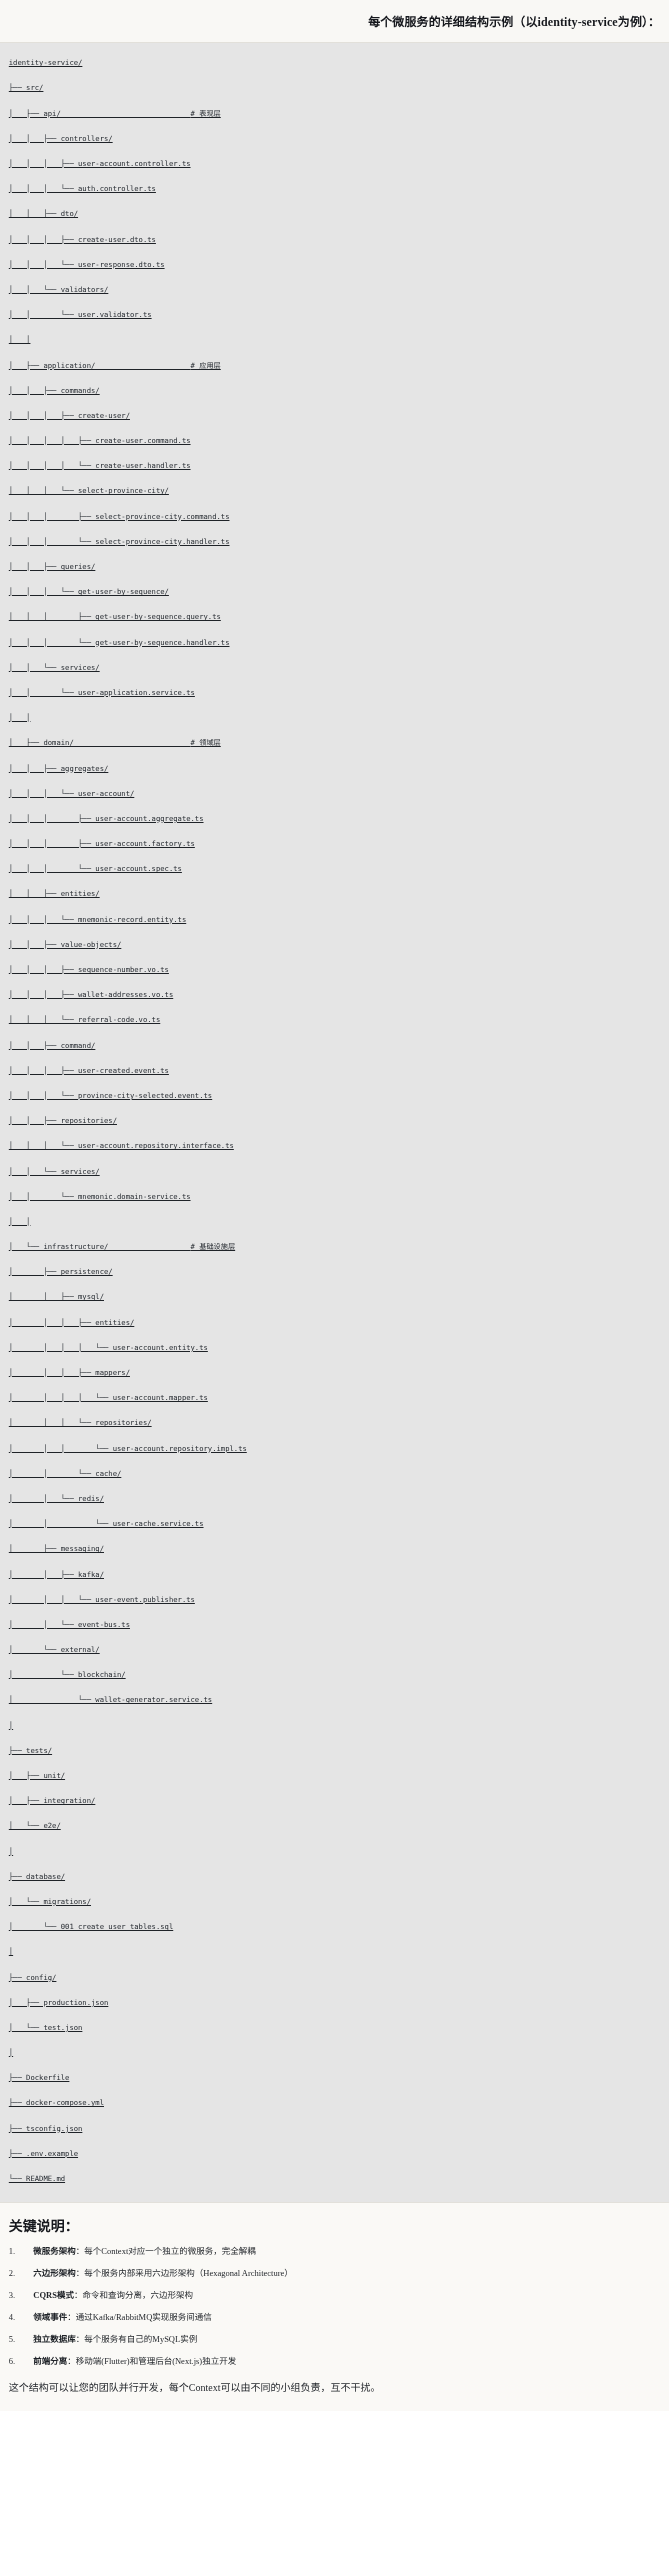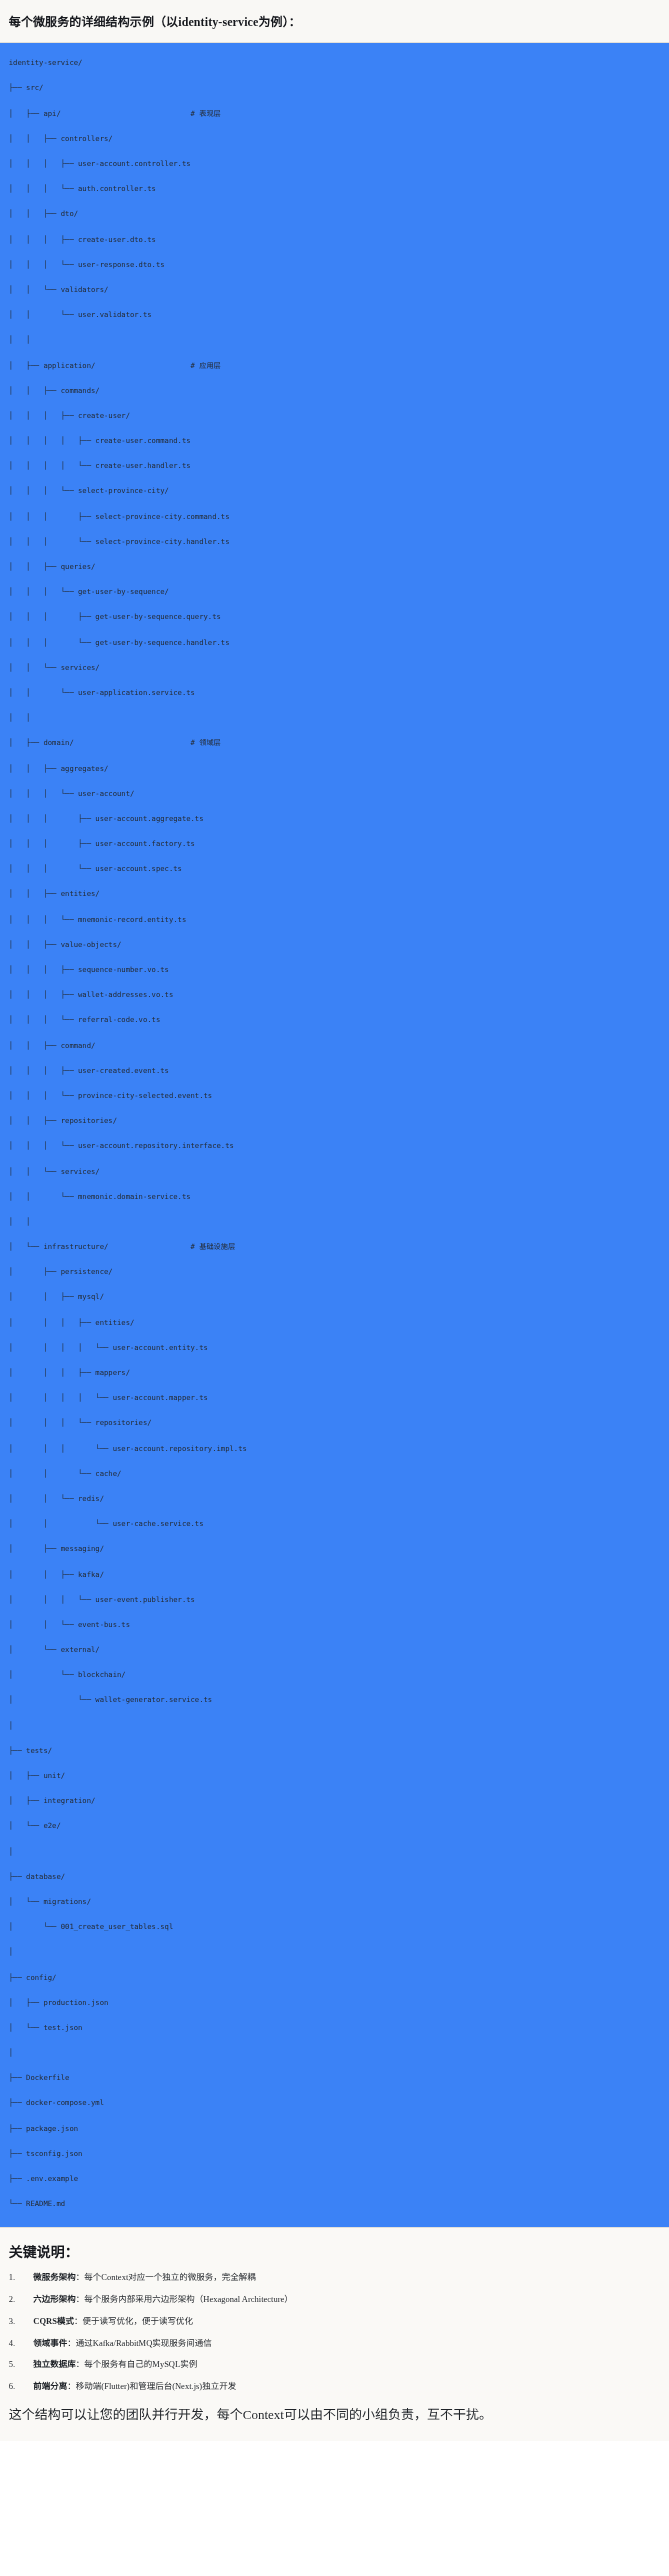--- a/index.html
+++ b/index.html
@@ -28,28 +28,30 @@
     box-sizing: border-box;
   }
   .page-title {
     margin: 0;
     font-family: "Liberation Serif", serif;
     font-size: 12px;
     font-weight: bold;
     line-height: 1.35;
     color: #16181d;
     letter-spacing: 0.1px;
+    text-align: right;
   }
 
   
   .tree-band {
-    background: #3b82f6;
+    background: #e5e5e5;
     padding: 13.8px 8.8px 16.3px 8.8px;
     border-bottom: 0.6px solid #e2e0da;
     box-sizing: border-box;
+    text-decoration: underline;
   }
   .tree {
     margin: 0;
     font-family: "DejaVu Sans Mono", "Liberation Mono", monospace;
     font-size: 7.2px;
     line-height: 12.6px;
     color: #24292f;
     white-space: pre;
     tab-size: 4;
     overflow: visible;
@@ -93,21 +95,21 @@
   }
   .notes-list li .num {
     font-family: "Liberation Serif", serif;
   }
   .notes-list li b {
     font-weight: bold;
     margin-left: 16px;
   }
   .footer-note {
     font-family: "Liberation Serif", serif;
-    font-size: 13px;
+    font-size: 10px;
     line-height: 1.6;
     color: #1f2328;
     margin: 0;
   }
 </style>
 </head>
 <body>
 
 <div class="page">
 
@@ -191,32 +193,31 @@
 <span class="tree-line">├── database/</span>
 <span class="tree-line">│   └── migrations/</span>
 <span class="tree-line">│       └── 001_create_user_tables.sql</span>
 <span class="tree-line">│</span>
 <span class="tree-line">├── config/</span>
 <span class="tree-line">│   ├── production.json</span>
 <span class="tree-line">│   └── test.json</span>
 <span class="tree-line">│</span>
 <span class="tree-line">├── Dockerfile</span>
 <span class="tree-line">├── docker-compose.yml</span>
-<span class="tree-line">├── package.json</span>
 <span class="tree-line">├── tsconfig.json</span>
 <span class="tree-line">├── .env.example</span>
 <span class="tree-line">└── README.md</span></pre>
   </div>
 
   <div class="notes-band">
     <h2 class="notes-title">关键说明：</h2>
     <ol class="notes-list" id="notes-host">
         <li><span class="num">1. </span><b>微服务架构</b><span>：</span><span>每个Context对应一个独立的微服务，完全解耦</span></li>
         <li><span class="num">2. </span><b>六边形架构</b><span>：</span><span>每个服务内部采用六边形架构（Hexagonal Architecture）</span></li>
-        <li><span class="num">3. </span><b>CQRS模式</b><span>：</span><span>便于读写优化，便于读写优化</span></li>
+        <li><span class="num">3. </span><b>CQRS模式</b><span>：</span><span>命令和查询分离，六边形架构</span></li>
         <li><span class="num">4. </span><b>领域事件</b><span>：</span><span>通过Kafka/RabbitMQ实现服务间通信</span></li>
         <li><span class="num">5. </span><b>独立数据库</b><span>：</span><span>每个服务有自己的MySQL实例</span></li>
         <li><span class="num">6. </span><b>前端分离</b><span>：</span><span>移动端(Flutter)和管理后台(Next.js)独立开发</span></li>
       </ol>
     <p class="footer-note">这个结构可以让您的团队并行开发，每个Context可以由不同的小组负责，互不干扰。</p>
   </div>
 
 </div>
 
 

